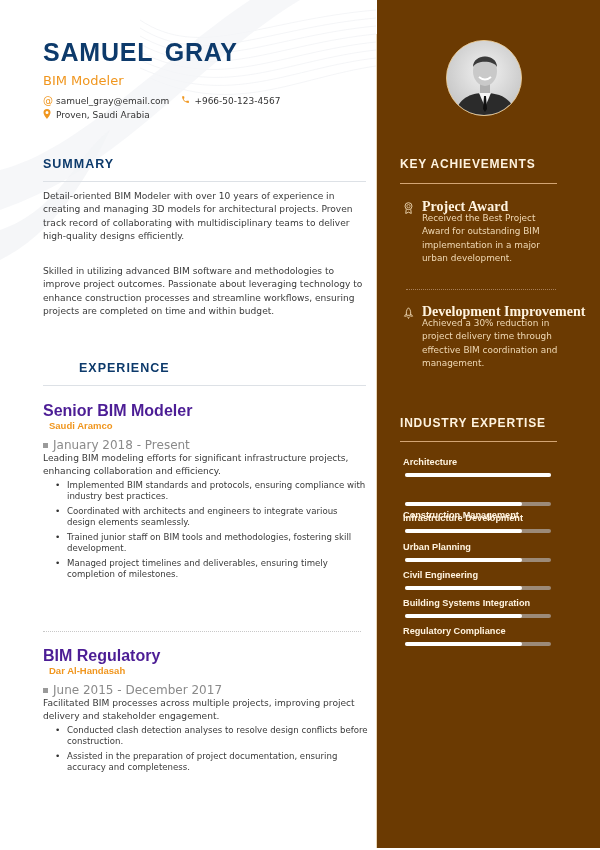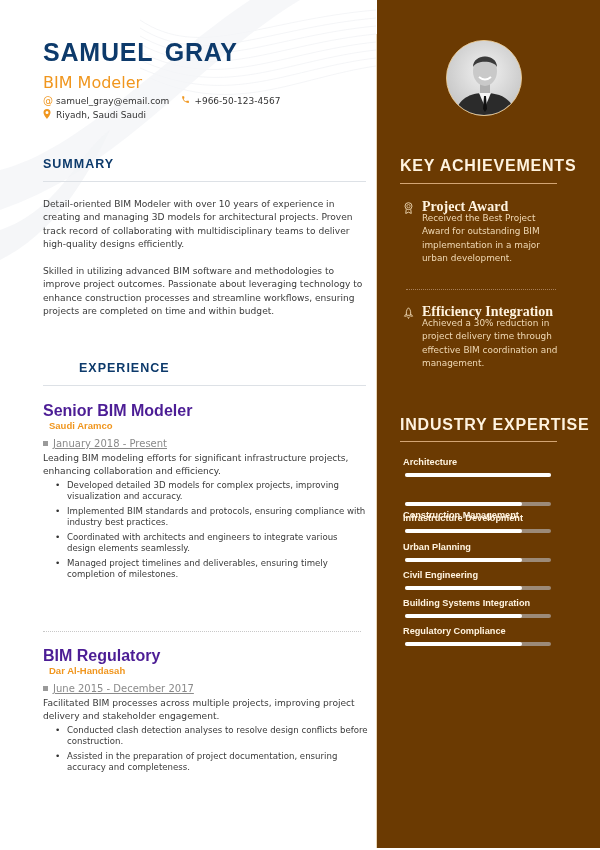--- a/index.html
+++ b/index.html
@@ -16,54 +16,54 @@
 
   
   .left { position: absolute; left: 43px; top: 0; width: 323px; }
   .name {
     position: absolute; top: 38px; left: 0;
     font-family: "Liberation Sans", sans-serif; font-weight: bold;
     font-size: 25px; letter-spacing: 0.8px; color: #0d3a6b; word-spacing: 4px;
   }
   .role {
     position: absolute; top: 73px; left: 0;
-    font-family: "DejaVu Sans", sans-serif; font-size: 16px; color: #f0961e;
+    font-family: "DejaVu Sans", sans-serif; font-size: 13px; color: #f0961e;
   }
   .contact-row { position: absolute; left: 0; font-size: 9px; color: #333; display: flex; align-items: center; }
   .contact-row .ic { color: #f0961e; width: 13px; display: inline-block; font-size: 10px; }
   .contact-item { display: flex; align-items: center; margin-right: 12px; }
 
   .section-title {
     position: absolute; left: 0;
     font-family: "Liberation Sans", sans-serif; font-weight: bold;
     font-size: 12.5px; letter-spacing: 1px; color: #0d3a6b;
   }
   .hr { position: absolute; left: 0; width: 323px; height: 1px; background: #dde1e6; }
   .para { position: absolute; left: 0; width: 325px; font-size: 9.1px; line-height: 13.3px; color: #3a3a3a; }
 
   .job-title { position: absolute; left: 0; font-family: "Liberation Sans", sans-serif; font-weight: bold; font-size: 16px; color: #4c1d95; }
   .company { position: absolute; left: 6px; font-family: "Liberation Sans", sans-serif; font-weight: bold; font-size: 9.5px; color: #f0961e; }
-  .date { position: absolute; left: 0; font-size: 10px; color: #8a8a8a; display: flex; align-items: center; text-decoration: underline; }
+  .date { position: absolute; left: 0; font-size: 12px; color: #8a8a8a; display: flex; align-items: center; }
   .date .cal { display: inline-block; width: 5px; height: 5px; background: #9a9a9a; margin-right: 5px; }
   .job-desc { position: absolute; left: 0; width: 320px; font-size: 9.1px; line-height: 13px; color: #3a3a3a; }
   .bullets { position: absolute; left: 0; width: 325px; list-style: none; }
   .bullets li {
     position: relative; padding-left: 24px; font-size: 8.6px; line-height: 11px; color: #3a3a3a; margin-bottom: 4px;
   }
   .bullets li::before { content: "•"; position: absolute; left: 12px; top: 0; color: #333; font-size: 9px; }
   .dotted { position: absolute; left: 0; width: 318px; border-top: 1px dotted #c8c8c8; }
 
   
   .photo {
     position: absolute; left: 446px; top: 40px; width: 76px; height: 76px; border-radius: 50%;
     background: #d7d7d7; border: 1px solid #e6c48c; overflow: hidden;
   }
   .sb-title {
     position: absolute; left: 400px;
-    font-family: "Liberation Sans", sans-serif; font-weight: bold; font-size: 16px; letter-spacing: 0.8px; color: #fff3df;
+    font-family: "Liberation Sans", sans-serif; font-weight: bold; font-size: 12px; letter-spacing: 0.8px; color: #fff3df;
   }
   .sb-hr { position: absolute; left: 400px; width: 157px; height: 1px; background: #d4a574; }
   .ach { position: absolute; left: 403px; width: 160px; }
   .ach .ic { position: absolute; left: 0; top: 0; width: 12px; height: 12px; }
   .ach-title { position: absolute; left: 19px; top: 0; font-family: Liberation Serif, serif; font-weight: bold; font-size: 14px; color: #fff3df; white-space: nowrap; }
   .ach-desc { position: absolute; left: 19px; top: 13px; width: 140px; font-size: 8.9px; line-height: 13.3px; color: #f0d9b5; }
   .sb-dotted { position: absolute; left: 406px; width: 150px; border-top: 1px dotted #a8805a; }
 
   .skill-label { position: absolute; left: 403px; font-family: "Liberation Sans", sans-serif; font-weight: bold; font-size: 9.2px; color: #fff3df; white-space: nowrap; }
   .track { position: absolute; left: 405px; width: 146px; height: 4px; border-radius: 2px; background: #9c8a78; }
@@ -105,43 +105,43 @@
       <span>+966-50-123-4567</span>
     </span>
   </div>
   <div class="contact-row" style="top:109px;">
     <span class="contact-item">
       <span class="ic">
         <svg width="8" height="10" viewBox="0 0 16 20">
             <path fill="#f0961e" d="M8 0a7 7 0 0 0-7 7c0 5 7 13 7 13s7-8 7-13a7 7 0 0 0-7-7zm0 10a3 3 0 1 1 0-6 3 3 0 0 1 0 6z"></path>
           </svg>
       </span>
-      <span>Riyadh, Saudi Saudi</span>
+      <span>Proven, Saudi Arabia</span>
     </span>
   </div>
 
   <div class="section-title" style="top:157px;">SUMMARY</div>
   <div class="hr" style="top:181px;"></div>
-  <div class="para" style="top:198px;">Detail-oriented BIM Modeler with over 10 years of experience in creating and managing 3D models for architectural projects. Proven track record of collaborating with multidisciplinary teams to deliver high-quality designs efficiently.</div>
+  <div class="para" style="top:190px;">Detail-oriented BIM Modeler with over 10 years of experience in creating and managing 3D models for architectural projects. Proven track record of collaborating with multidisciplinary teams to deliver high-quality designs efficiently.</div>
   <div class="para" style="top:265px;">Skilled in utilizing advanced BIM software and methodologies to improve project outcomes. Passionate about leveraging technology to enhance construction processes and streamline workflows, ensuring projects are completed on time and within budget.</div>
 
   <div class="section-title" style="top:361px;margin-left:36px;">EXPERIENCE</div>
   <div class="hr" style="top:385px;"></div>
 
   <div class="job-title" style="top:402px;">Senior BIM Modeler</div>
   <div class="company" style="top:420px;">Saudi Aramco</div>
   <div class="date" style="top:438px;">
     <span class="cal"></span>
     <span>January 2018 - Present</span>
   </div>
   <div class="job-desc" style="top:452px;">Leading BIM modeling efforts for significant infrastructure projects, enhancing collaboration and efficiency.</div>
   <ul class="bullets" style="top:480px;">
-    <li>Developed detailed 3D models for complex projects, improving visualization and accuracy.</li>
     <li>Implemented BIM standards and protocols, ensuring compliance with industry best practices.</li>
     <li>Coordinated with architects and engineers to integrate various design elements seamlessly.</li>
+    <li>Trained junior staff on BIM tools and methodologies, fostering skill development.</li>
     <li>Managed project timelines and deliverables, ensuring timely completion of milestones.</li>
   </ul>
 
   <div class="dotted" style="top:631px;"></div>
 
   <div class="job-title" style="top:647px;">BIM Regulatory</div>
   <div class="company" style="top:665px;">Dar Al-Handasah</div>
   <div class="date" style="top:683px;">
     <span class="cal"></span>
     <span>June 2015 - December 2017</span>
@@ -193,21 +193,21 @@
 <div class="sb-dotted" style="top:289px;"></div>
 
 <div class="ach" style="top:304px;">
   <span class="ic">
     <svg width="11" height="12" viewBox="0 0 12 13">
         <path d="M6 0.8 C 8.5 3, 8.8 6, 8 9 L4 9 C 3.2 6, 3.5 3, 6 0.8 Z" fill="none" stroke="#f0d9b5" stroke-width="1"></path>
         <path d="M4 7 L1.5 10 L4 10 M8 7 L10.5 10 L8 10" fill="none" stroke="#f0d9b5" stroke-width="0.9"></path>
         <path d="M5 10.5 L6 12.5 L7 10.5" fill="none" stroke="#f0d9b5" stroke-width="0.9"></path>
       </svg>
   </span>
-  <div class="ach-title">Efficiency Integration</div>
+  <div class="ach-title">Development Improvement</div>
   <div class="ach-desc">Achieved a 30% reduction in project delivery time through effective BIM coordination and management.</div>
 </div>
 
 <div class="sb-title" style="top:416px;">INDUSTRY EXPERTISE</div>
 <div class="sb-hr" style="top:441px;"></div>
 
 <div id="skills">
     <div class="skill-label" style="top: 457px;">Architecture</div>
     <div class="track" style="top: 473px;">
       <div class="fill" style="width: 100%;"></div>

